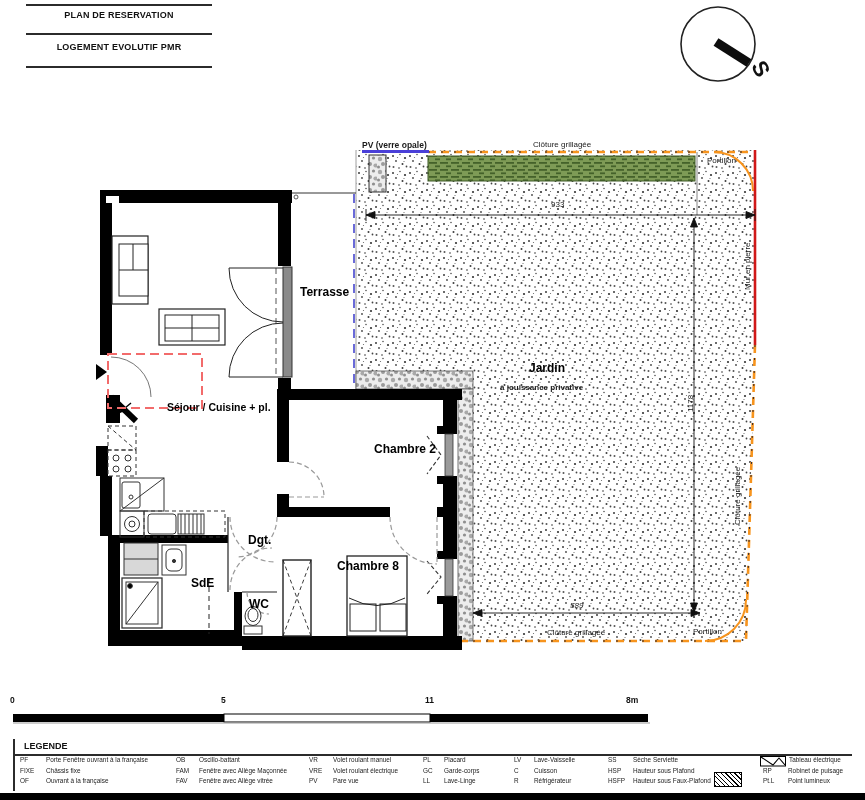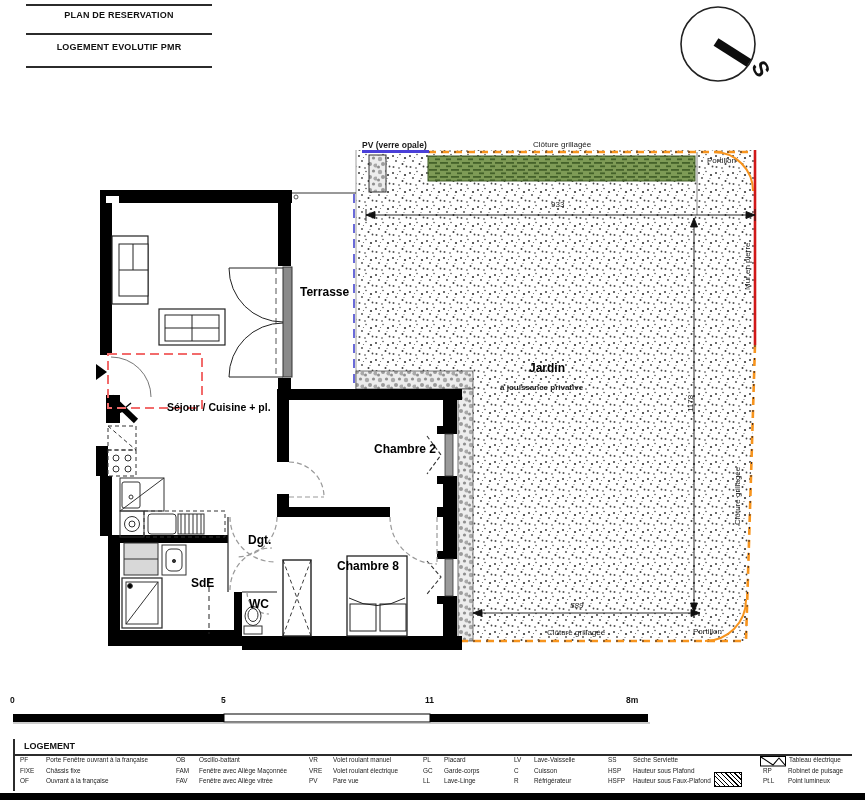--- a/index.html
+++ b/index.html
@@ -286,21 +286,21 @@
 <div class="sb-num" style="left:425px;top:695px;">11</div>
 <div class="sb-num" style="left:626px;top:695px;">8m</div>
 <svg class="abs" style="left:0;top:712px;" width="660" height="14">
   <rect x="13" y="2" width="211" height="8" fill="#000"></rect>
   <rect x="224" y="2" width="206" height="8" fill="#fff" stroke="#000" stroke-width="1"></rect>
   <rect x="430" y="2" width="218" height="8" fill="#000"></rect>
   <line x1="13" y1="11" x2="650" y2="11" stroke="#999" stroke-width="1"></line>
 </svg>
 
 <div class="vline" style="left:13px;top:739px;width:2px;height:52px;"></div>
-<div class="lg-title" style="left:24px;top:741px;">LOGEMENT</div>
+<div class="lg-title" style="left:24px;top:741px;">LEGENDE</div>
 <div class="hline" style="left:13px;top:754px;width:839px;height:2px;"></div>
 
 <div class="lg-col" style="left:20px;top:755px;">
   <div><span class="ab" style="width:26px;">PF</span><span>Porte Fenêtre ouvrant à la française</span></div>
   <div><span class="ab" style="width:26px;">FIXE</span><span>Châssis fixe</span></div>
   <div><span class="ab" style="width:26px;">OF</span><span>Ouvrant à la française</span></div>
 </div>
 <div class="lg-col" style="left:176px;top:755px;">
   <div><span class="ab" style="width:23px;">OB</span><span>Oscillo-battant</span></div>
   <div><span class="ab" style="width:23px;">FAM</span><span>Fenêtre avec Allège Maçonnée</span></div>

